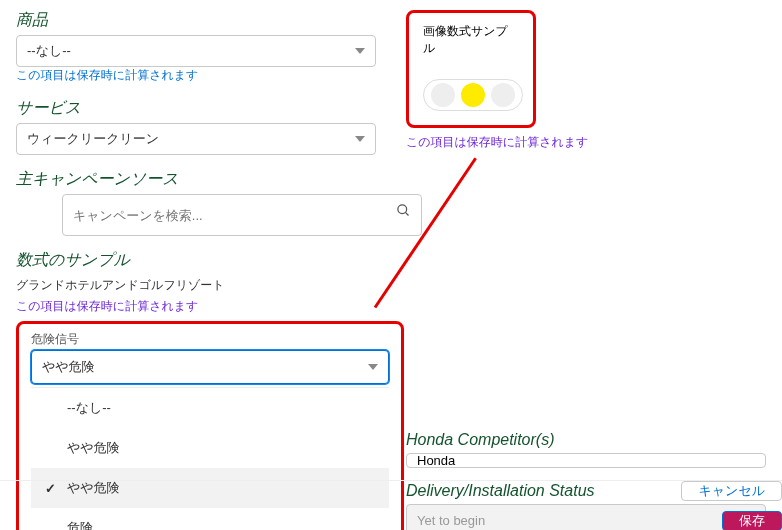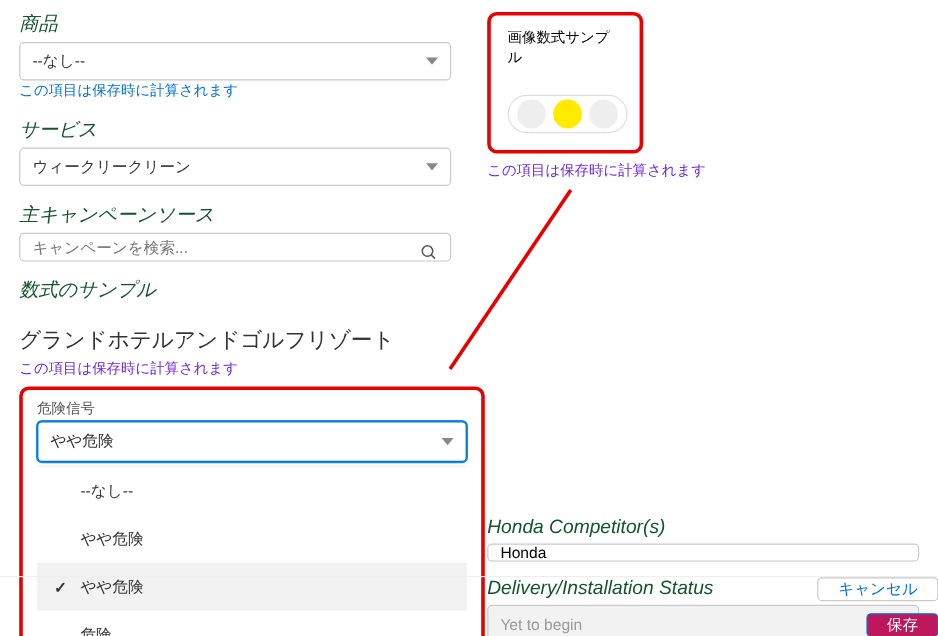--- a/index.html
+++ b/index.html
@@ -5,26 +5,26 @@
 * { box-sizing: border-box; margin: 0; padding: 0; }
 body { font-family: Arial, "Helvetica Neue", sans-serif; font-size: 13px; color: #333; background: #fff; width: 782px; height: 530px; position: relative; overflow: hidden; }
 .wrap { padding: 10px 16px; display: flex; gap: 30px; }
 .col-left { width: 360px; }
 .col-right { flex: 1; padding-top: 0; }
 .field { margin-bottom: 14px; }
 .flabel { font-size: 16px; color: #14532d; display: block; margin-bottom: 4px; font-style: italic; }
 .select-box { position: relative; width: 100%; height: 32px; border: 1px solid #c9c9c9; border-radius: 4px; background: #fff; display: flex; align-items: center; padding: 0 10px; cursor: pointer; }
 .select-box.disabled { background: #f3f2f2; color: #999; cursor: default; }
 .select-box .caret { position: absolute; right: 10px; top: 50%; transform: translateY(-50%); width: 0; height: 0; border-left: 5px solid transparent; border-right: 5px solid transparent; border-top: 6px solid #888; }
-.search-box { position: relative; width: 100%; height: 24px; border: 1px solid #c9c9c9; border-radius: 4px; display: flex; align-items: center; padding: 0 10px; }
+.search-box { position: relative; width: 100%; height: 42px; border: 1px solid #c9c9c9; border-radius: 4px; display: flex; align-items: center; padding: 0 10px; margin-left: 46px; }
 .search-box input { border: none; outline: none; width: 100%; font-size: 13px; }
 .search-box .sicon { position: absolute; right: 10px; top: 8px; color: #555; }
 .link { color: #0070d2; font-size: 12px; text-decoration: none; }
 .help { font-size: 12px; color: #6d28d9; margin-top: 4px; }
-.static-val { font-size: 18px; color: #333; margin-top: 18px; }
+.static-val { font-size: 12px; color: #333; margin-top: 6px; }
 .text-input { width: 100%; height: 15px; border: 1px solid #c9c9c9; border-radius: 4px; padding: 0 10px; font-size: 13px; outline: none; }
 .traffic-box { position: relative; border: 3px solid #e60000; border-radius: 8px; padding: 10px 14px 14px; width: 130px; }
 .traffic-label { font-size: 12px; color: #000000; margin-bottom: 22px; }
 .traffic-pill { width: 100px; height: 32px; border-radius: 16px; background: #fff; border: 1px solid #ddd; display: flex; align-items: center; justify-content: space-around; padding: 0 4px; }
 .dot { width: 24px; height: 24px; border-radius: 50%; background: #eee; }
 .dot.yellow { background: #ffeb00; }
 .dropdown-box { position: relative; border: 3px solid #e60000; border-radius: 8px; padding: 7px 12px 4px; margin-top: 6px; width: 388px; }
 .dd-label { font-size: 12px; color: #555; margin-bottom: 2px; }
 .dd-selected { height: 34px; border: 1px solid #0070d2; border-radius: 4px; display: flex; align-items: center; padding: 0 10px; position: relative; background: #fff; box-shadow: 0 0 0 1px #1589ee; cursor: pointer; }
 .dd-selected .caret { position: absolute; right: 10px; top: 50%; transform: translateY(-50%); width: 0; height: 0; border-left: 5px solid transparent; border-right: 5px solid transparent; border-top: 6px solid #888; }

